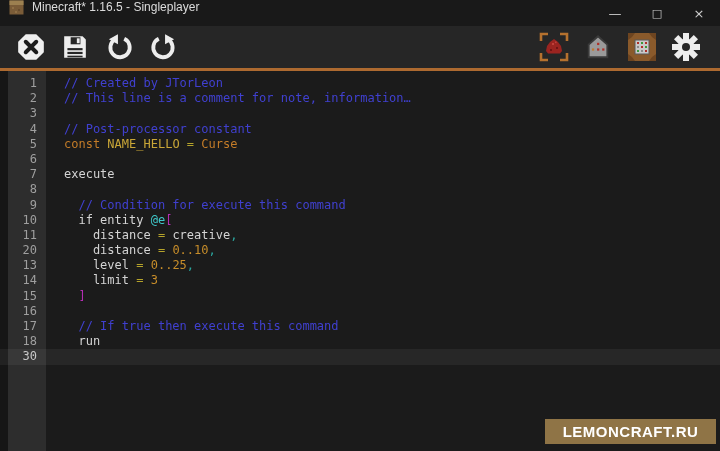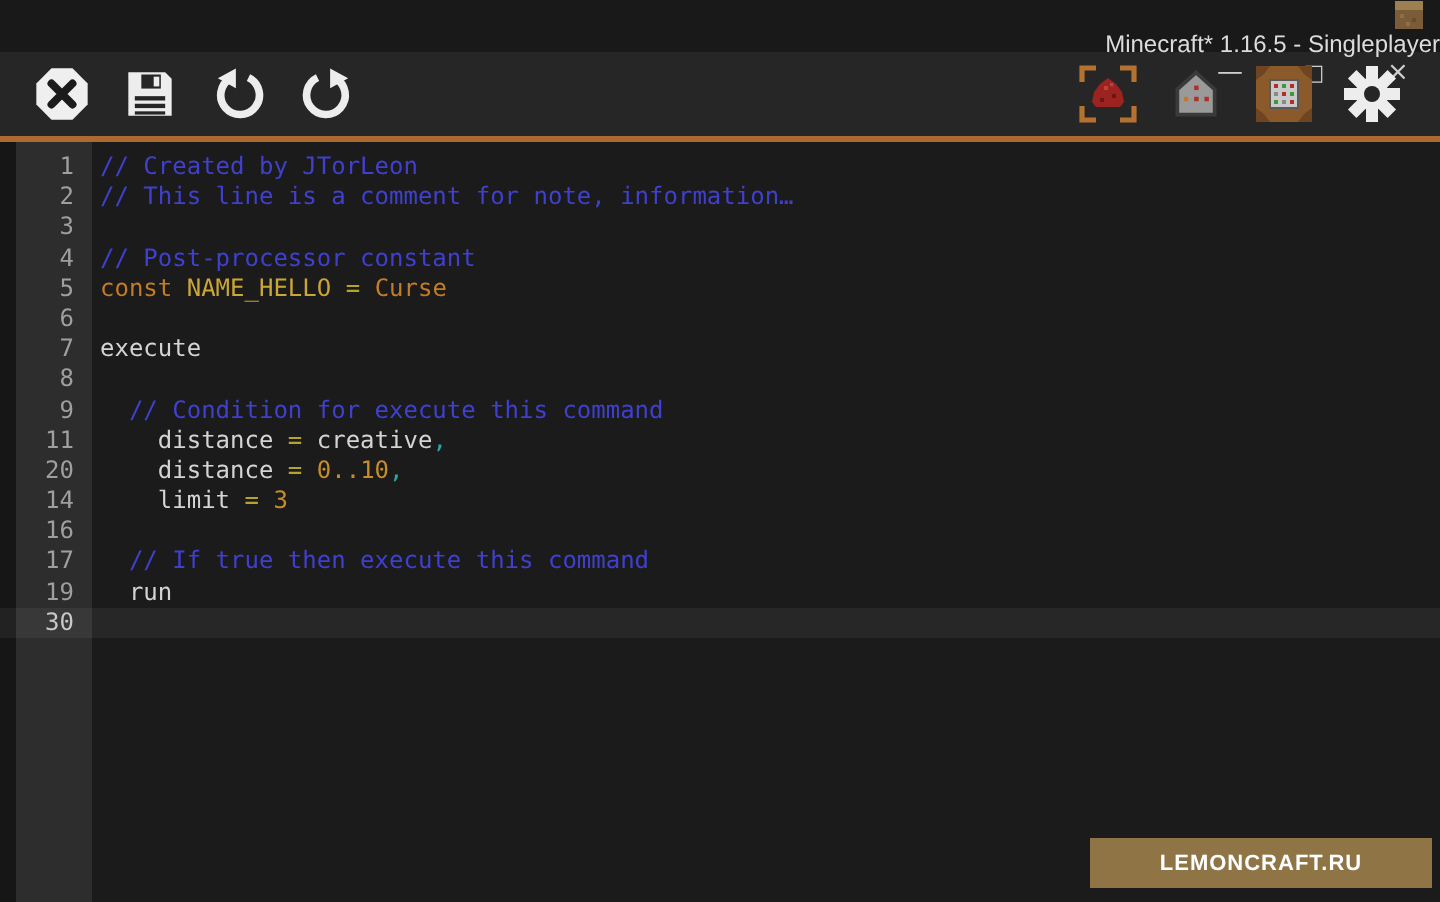--- a/index.html
+++ b/index.html
@@ -3,22 +3,22 @@
 <meta charset="utf-8">
 <style>
   html,body{margin:0;padding:0;background:#000;}
   .window{
     width:720px;height:451px;position:relative;overflow:hidden;
     background:var(--editor_bg);font-family:"Liberation Sans",sans-serif;
     box-sizing:border-box;
   }
   
   .titlebar{
-    height:26px;background:var(--titlebar_bg);display:flex;align-items:flex-end;
-    color:#dcdcdc;font-size:12px;flex-direction:column;
+    height:26px;background:var(--titlebar_bg);display:flex;align-items:flex-start;
+    color:#dcdcdc;font-size:12px;
   }
   .app-icon{width:15px;height:15px;margin:0 8px 0 9px;flex:none;display:block;}
   .title{flex:1;white-space:nowrap;}
   .win-controls{display:flex;height:100%;}
   .win-btn{
     width:42px;height:100%;display:flex;align-items:center;justify-content:center;
     background:transparent;border:none;color:#cfcfcf;font-size:13px;
     font-family:"DejaVu Sans",sans-serif;padding:0;cursor:default;
   }
   .win-btn.max{font-size:11px;}
@@ -45,35 +45,35 @@
       var(--editor_bg) 46px);
     font-family:"DejaVu Sans Mono","Liberation Mono",monospace;font-size:12px;
   }
   .line{display:flex;height:15.2px;line-height:15.2px;}
   .line.current{background:rgba(255,255,255,0.055);}
   .ln{
     box-sizing:border-box;width:46px;flex:none;padding-right:9px;
     text-align:right;color:#9f9f9f;
   }
   .line.current .ln{color:#c8c8c8;}
-  .lc{padding-left:4px;white-space:pre;color:var(--syn-plain);}
+  .lc{padding-left:18px;white-space:pre;color:var(--syn-plain);}
   .tok-comment{color:var(--syn-comment);}
   .tok-keyword{color:var(--syn-keyword);}
   .tok-constant{color:var(--syn-constant);}
   .tok-operator{color:var(--syn-operator);}
   .tok-number{color:var(--syn-number);margin-top:12px;}
   .tok-plain{color:var(--syn-plain);}
   .tok-selector{color:var(--syn-selector);}
   .tok-bracket{color:var(--syn-bracket);}
   .tok-punct{color:var(--syn-punct);}
   
   .watermark{
     position:absolute;right:4px;bottom:7px;width:171px;height:25px;
     display:flex;align-items:center;justify-content:center;
-    color:#ffffff;font-weight:bold;font-size:11px;letter-spacing:0.5px;
+    color:#ffffff;font-weight:bold;font-size:15px;letter-spacing:0.5px;
     font-family:"Liberation Sans",sans-serif;
   }
 </style>
 </head>
 <body>
 
 <div class="window">
 
   <div class="titlebar">
     <svg class="app-icon" viewBox="0 0 15 15">
@@ -207,41 +207,53 @@
         </div>
         <div class="line">
           <span class="ln">8</span>
           <span class="lc"></span>
         </div>
         <div class="line">
           <span class="ln">9</span>
           <span class="lc"><span class="tok-comment">  // Condition for execute this command</span></span>
         </div>
         <div class="line">
+          <span class="ln">10</span>
+          <span class="lc"><span class="tok-plain">  if entity </span><span class="tok-selector">@e</span><span class="tok-bracket">[</span></span>
+        </div>
+        <div class="line">
           <span class="ln">11</span>
           <span class="lc"><span class="tok-plain">    distance </span><span class="tok-operator">=</span><span class="tok-plain"> creative</span><span class="tok-punct">,</span></span>
         </div>
         <div class="line">
           <span class="ln">20</span>
           <span class="lc"><span class="tok-plain">    distance </span><span class="tok-operator">=</span><span class="tok-plain"> </span><span class="tok-number">0..10</span><span class="tok-punct">,</span></span>
         </div>
         <div class="line">
+          <span class="ln">13</span>
+          <span class="lc"><span class="tok-plain">    level </span><span class="tok-operator">=</span><span class="tok-plain"> </span><span class="tok-number">0..25</span><span class="tok-punct">,</span></span>
+        </div>
+        <div class="line">
           <span class="ln">14</span>
           <span class="lc"><span class="tok-plain">    limit </span><span class="tok-operator">=</span><span class="tok-plain"> </span><span class="tok-number">3</span></span>
         </div>
         <div class="line">
+          <span class="ln">15</span>
+          <span class="lc"><span class="tok-bracket">  ]</span></span>
+        </div>
+        <div class="line">
           <span class="ln">16</span>
           <span class="lc"></span>
         </div>
         <div class="line">
           <span class="ln">17</span>
           <span class="lc"><span class="tok-comment">  // If true then execute this command</span></span>
         </div>
         <div class="line">
-          <span class="ln">19</span>
+          <span class="ln">18</span>
           <span class="lc"><span class="tok-plain">  run</span></span>
         </div>
         <div class="line current">
           <span class="ln">30</span>
           <span class="lc"></span>
         </div>
       </div>
     <div class="watermark" style="background: rgb(143, 116, 70);">
       <span>LEMONCRAFT.RU</span>
     </div>

